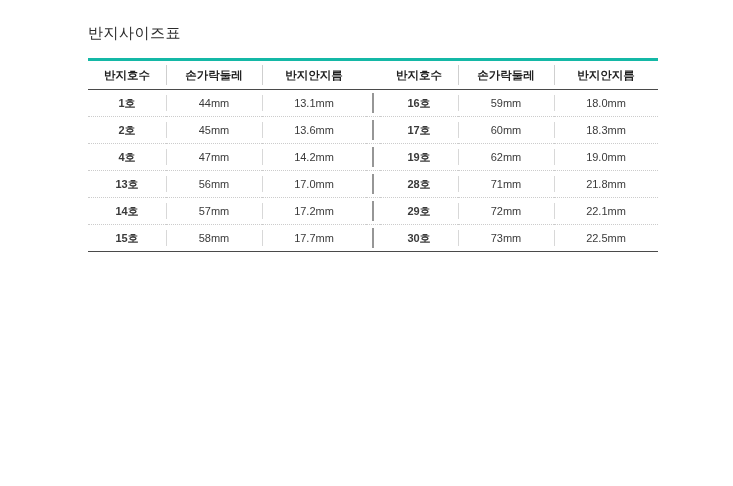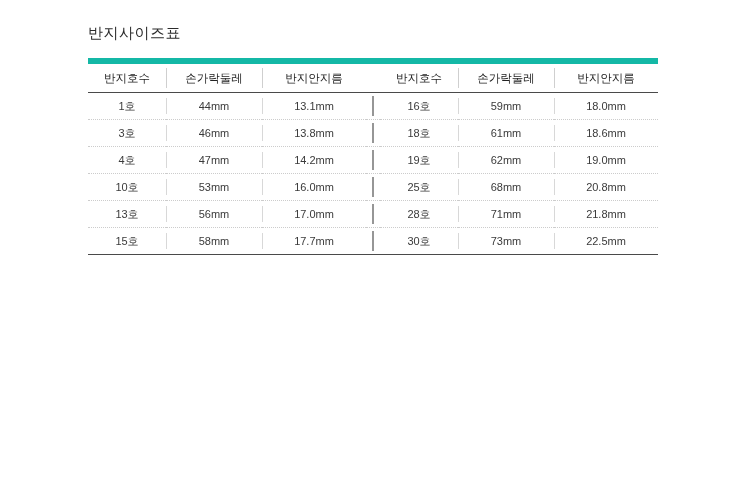--- a/index.html
+++ b/index.html
@@ -44,23 +44,23 @@
   table.size-table td {
     text-align: center;
     font-size: 11px;
     color: #3a3a3a;
     padding: 0;
     height: 26px;
     vertical-align: middle;
     background: #ffffff;
   }
   table.size-table thead th {
-    border-top: 6px solid #14b8a6;
+    border-top: 3px solid #14b8a6;
     border-bottom: 1px solid #4a4a4a;
-    font-weight: 400;
+    font-weight: 700;
     color: #222222;
     font-size: 11.5px;
     height: 28px;
   }
   table.size-table tbody td {
     border-bottom: 1px dotted #cccccc;
   }
   table.size-table tbody tr:last-child td {
     border-bottom: 1px solid #4a4a4a;
   }
@@ -94,21 +94,21 @@
     top: 12%;
     height: 76%;
     width: 1px;
     background: #2e2e2e;
     transform: translateX(-50%);
   }
   thead .mid-div::before {
     background: transparent;
   }
   .col-no {
-    font-weight: normal;
+    font-weight: bold;
     color: #1f1f1f;
   }
   .col-no-head {
     font-weight: bold;
   }
   .w-no   { width: 78px; }
   .w-circ { width: 96px; }
   .w-dia  { width: 104px; }
 </style>
 </head>
@@ -144,56 +144,56 @@
           <tr>
             <td class="col-no">1호</td>
             <td class="sep-v">44mm</td>
             <td class="sep-v">13.1mm</td>
             <td class="mid-div"></td>
             <td class="col-no">16호</td>
             <td class="sep-v">59mm</td>
             <td class="sep-v">18.0mm</td>
           </tr>
           <tr>
-            <td class="col-no">3호</td>
-            <td class="sep-v">46mm</td>
-            <td class="sep-v">13.8mm</td>
-            <td class="mid-div"></td>
-            <td class="col-no">18호</td>
-            <td class="sep-v">61mm</td>
-            <td class="sep-v">18.6mm</td>
+            <td class="col-no">2호</td>
+            <td class="sep-v">45mm</td>
+            <td class="sep-v">13.6mm</td>
+            <td class="mid-div"></td>
+            <td class="col-no">17호</td>
+            <td class="sep-v">60mm</td>
+            <td class="sep-v">18.3mm</td>
           </tr>
           <tr>
             <td class="col-no">4호</td>
             <td class="sep-v">47mm</td>
             <td class="sep-v">14.2mm</td>
             <td class="mid-div"></td>
             <td class="col-no">19호</td>
             <td class="sep-v">62mm</td>
             <td class="sep-v">19.0mm</td>
           </tr>
           <tr>
-            <td class="col-no">10호</td>
-            <td class="sep-v">53mm</td>
-            <td class="sep-v">16.0mm</td>
-            <td class="mid-div"></td>
-            <td class="col-no">25호</td>
-            <td class="sep-v">68mm</td>
-            <td class="sep-v">20.8mm</td>
-          </tr>
-          <tr>
             <td class="col-no">13호</td>
             <td class="sep-v">56mm</td>
             <td class="sep-v">17.0mm</td>
             <td class="mid-div"></td>
             <td class="col-no">28호</td>
             <td class="sep-v">71mm</td>
             <td class="sep-v">21.8mm</td>
           </tr>
           <tr>
+            <td class="col-no">14호</td>
+            <td class="sep-v">57mm</td>
+            <td class="sep-v">17.2mm</td>
+            <td class="mid-div"></td>
+            <td class="col-no">29호</td>
+            <td class="sep-v">72mm</td>
+            <td class="sep-v">22.1mm</td>
+          </tr>
+          <tr>
             <td class="col-no">15호</td>
             <td class="sep-v">58mm</td>
             <td class="sep-v">17.7mm</td>
             <td class="mid-div"></td>
             <td class="col-no">30호</td>
             <td class="sep-v">73mm</td>
             <td class="sep-v">22.5mm</td>
           </tr>
         </tbody>
     </table>

